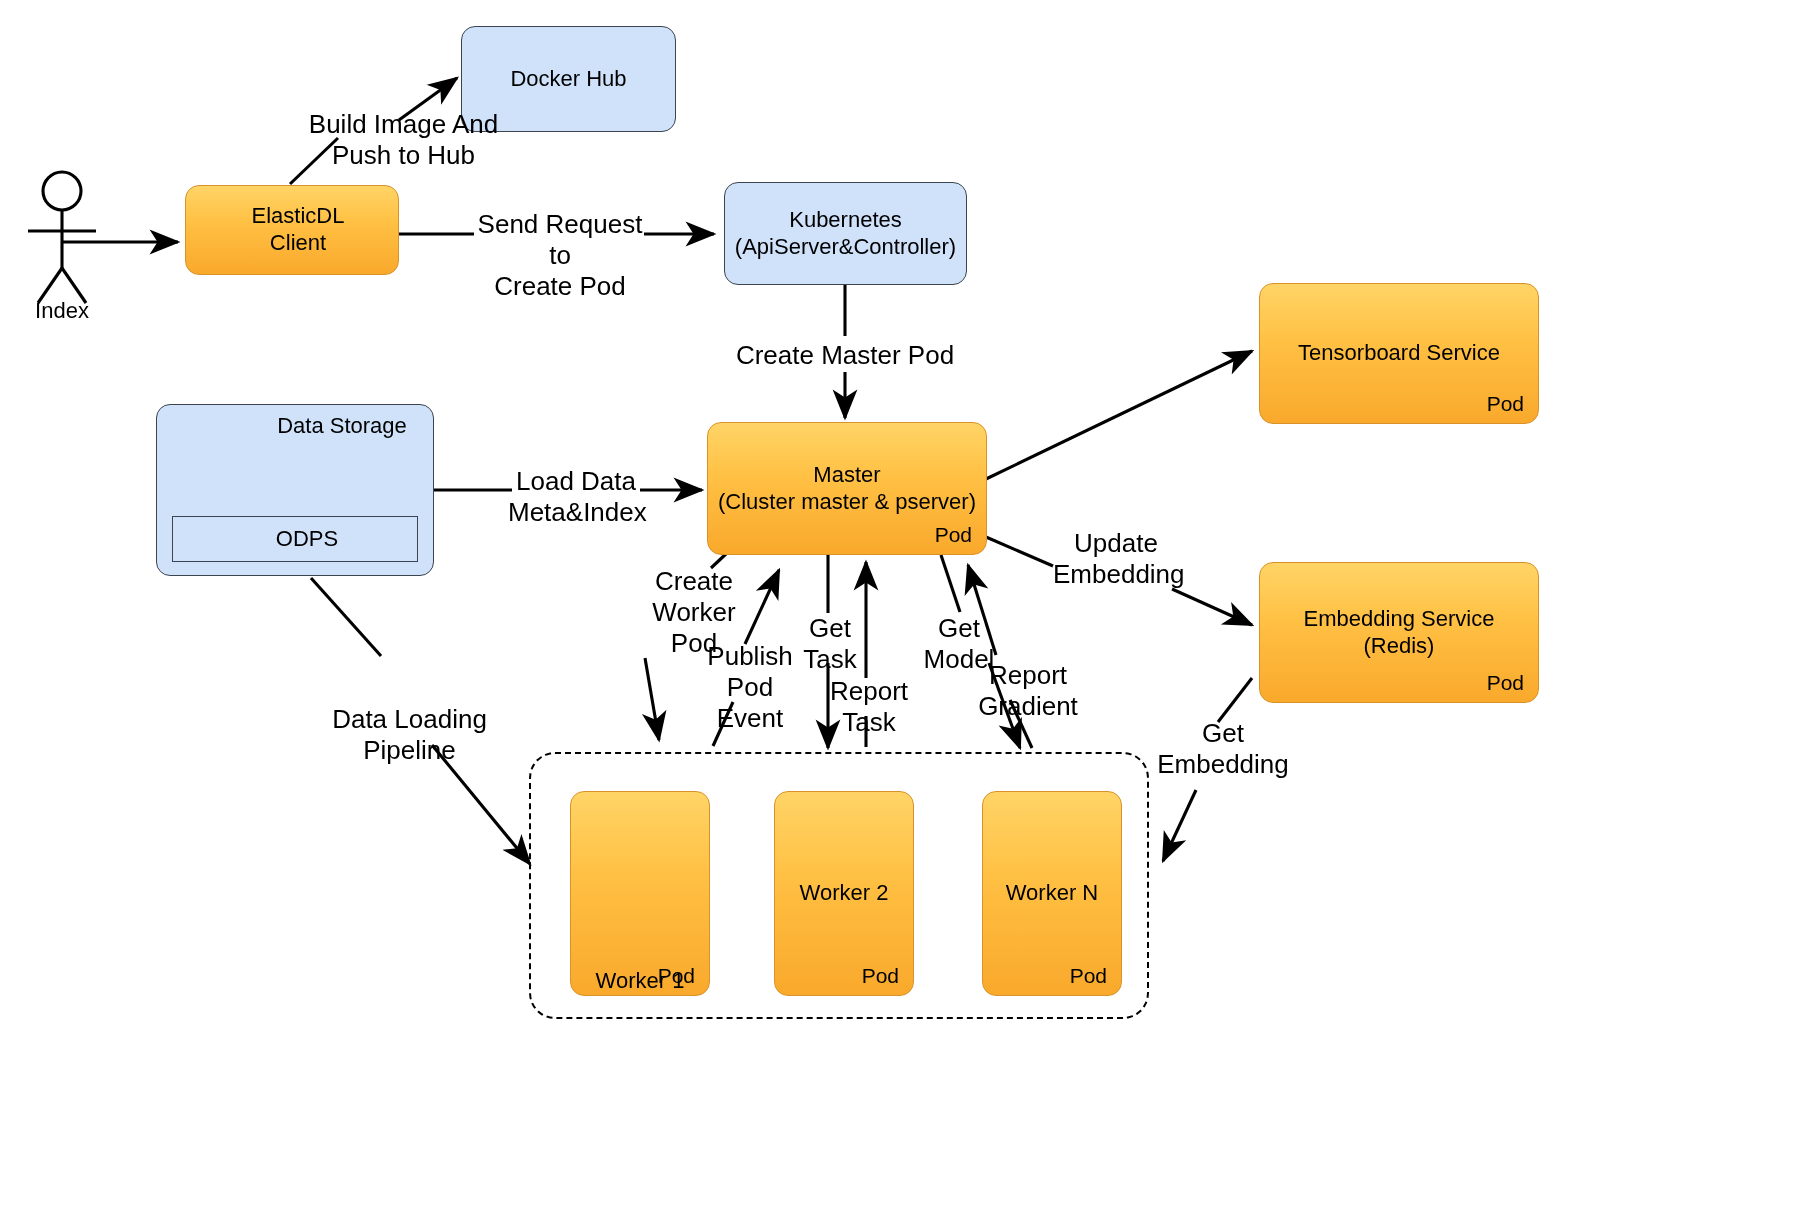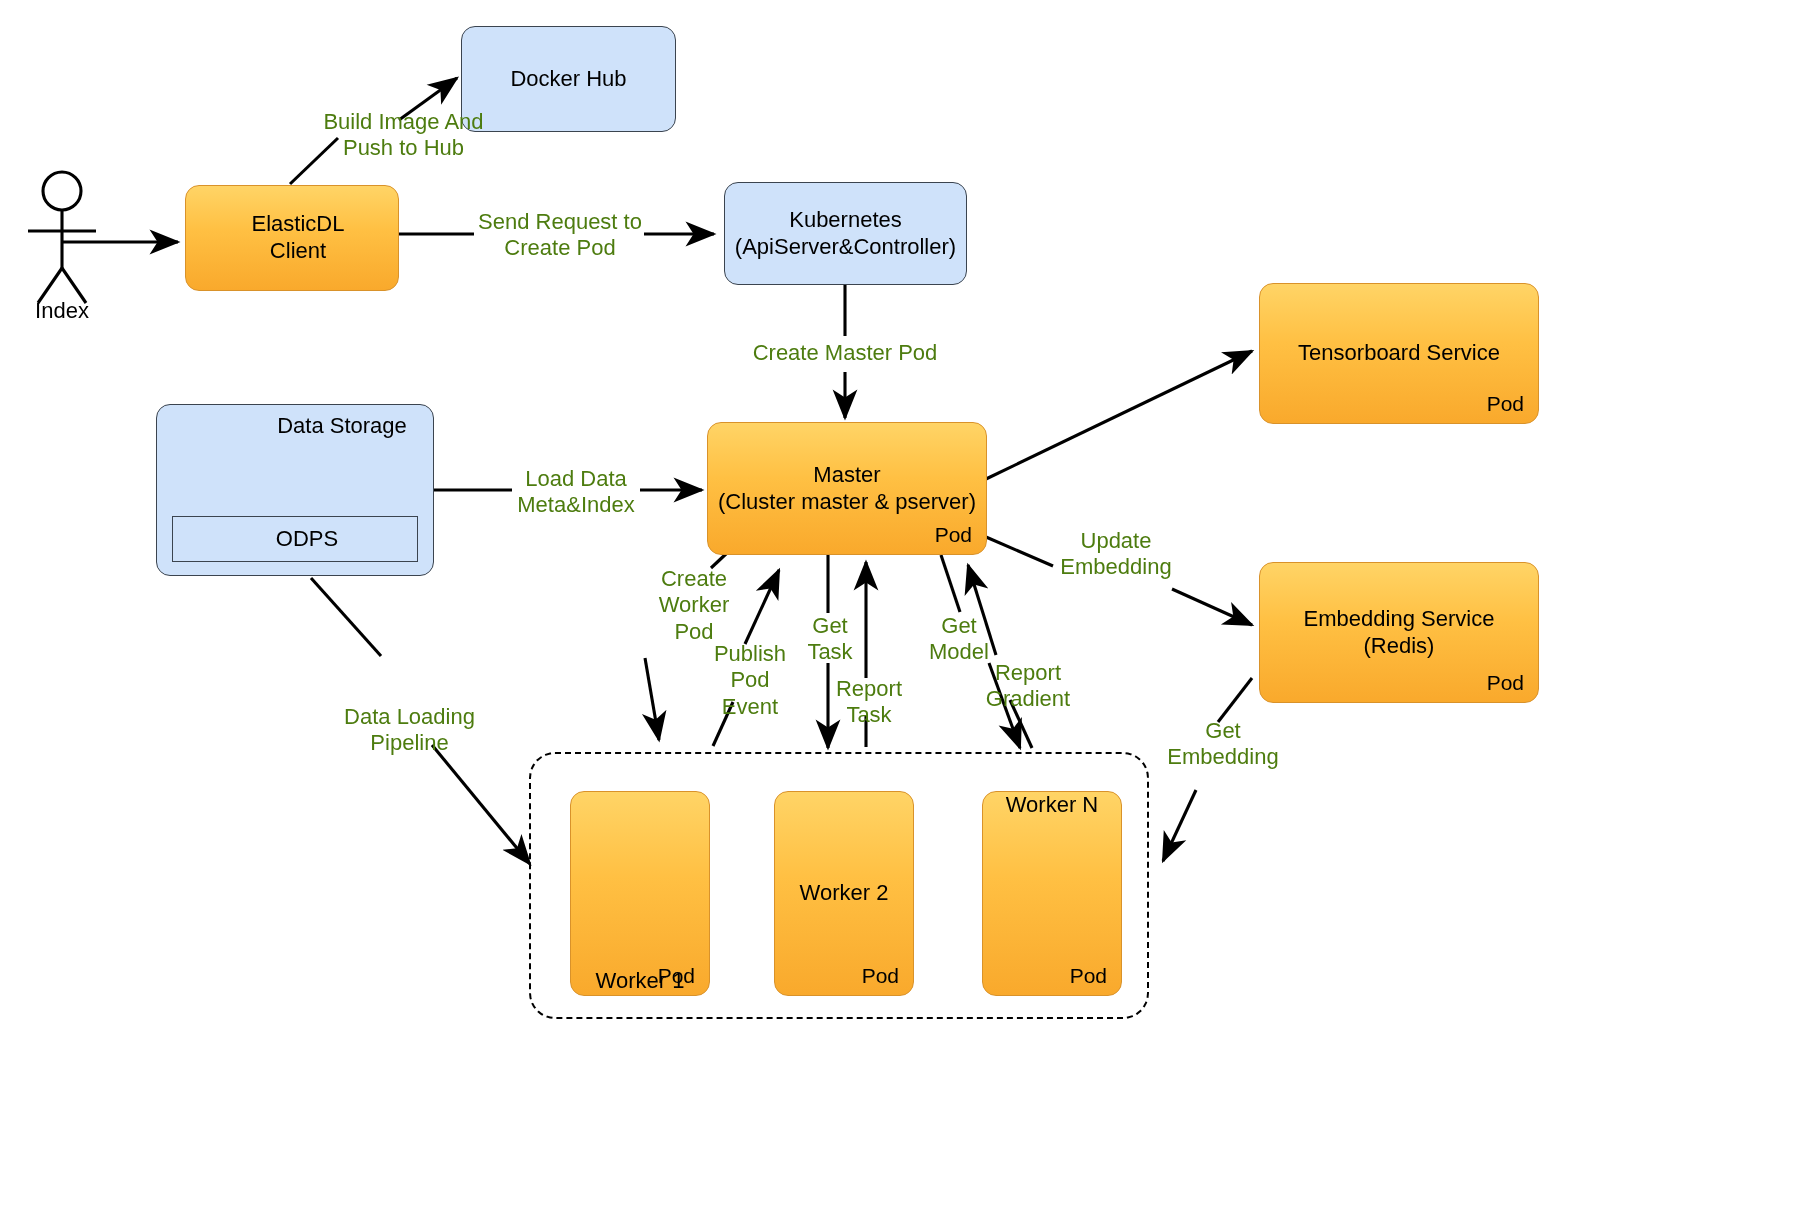--- a/index.html
+++ b/index.html
@@ -75,23 +75,23 @@
     width: 100%;
     top: 8px;
     left: 0;
     text-align: center;
     font-size: 22px;
     z-index: 7;
     padding-left: 47px;
   }
   .edge-label {
     position: absolute;
-    font-size: 22px;
+    font-size: 26px;
     line-height: 1.2;
-    color: #4d7c0f;
+    color: #000000;
     white-space: pre-line;
     text-align: center;
     background: transparent;
     z-index: 8;
   }
   .actor-label {
     position: absolute;
     font-size: 22px;
     text-align: center;
     z-index: 8;
@@ -167,21 +167,21 @@
       <path d="M 941 555 L 960 612"></path>
       <path d="M 989 663 L 1020 748" marker-end="url(#arw)"></path>
 
       <path d="M 1032 748 L 1010 700"></path>
       <path d="M 996 655 L 968 565" marker-end="url(#arw)"></path>
     </g>
   </svg>
 
   <div class="actor-label" style="left:12px; top:298px; width:100px;">Index</div>
 
-  <div class="node orange" style="left:185px; top:185px; width:214px; height:106px;padding-left:12px;">
+  <div class="node orange" style="left:185px; top:185px; width:214px; height:90px;padding-left:12px;">
     <span class="title">ElasticDL
 Client</span>
   </div>
 
   <div class="node blue" style="left:461px; top:26px; width:215px; height:106px;">
     <span class="title">Docker Hub</span>
   </div>
 
   <div class="node blue" style="left:724px; top:182px; width:243px; height:103px;">
     <span class="title">Kubernetes
@@ -217,21 +217,21 @@
   <div class="node orange" style="left:570px; top:791px; width:140px; height:205px; justify-content:flex-end;">
     <span class="title">Worker 1</span>
     <span class="pod-tag">Pod</span>
   </div>
 
   <div class="node orange" style="left:774px; top:791px; width:140px; height:205px; justify-content:center;">
     <span class="title">Worker 2</span>
     <span class="pod-tag">Pod</span>
   </div>
 
-  <div class="node orange" style="left:982px; top:791px; width:140px; height:205px; justify-content:flex-start;">
+  <div class="node orange" style="left:982px; top:791px; width:140px; height:205px; justify-content:center;">
     <span class="title">Worker N</span>
     <span class="pod-tag">Pod</span>
   </div>
 
   <div class="edge-label" style="left:286px; top:109px; width:235px;">Build Image And
 Push to Hub</div>
 
   <div class="edge-label" style="left:470px; top:209px; width:180px;">Send Request to
 Create Pod</div>
 

